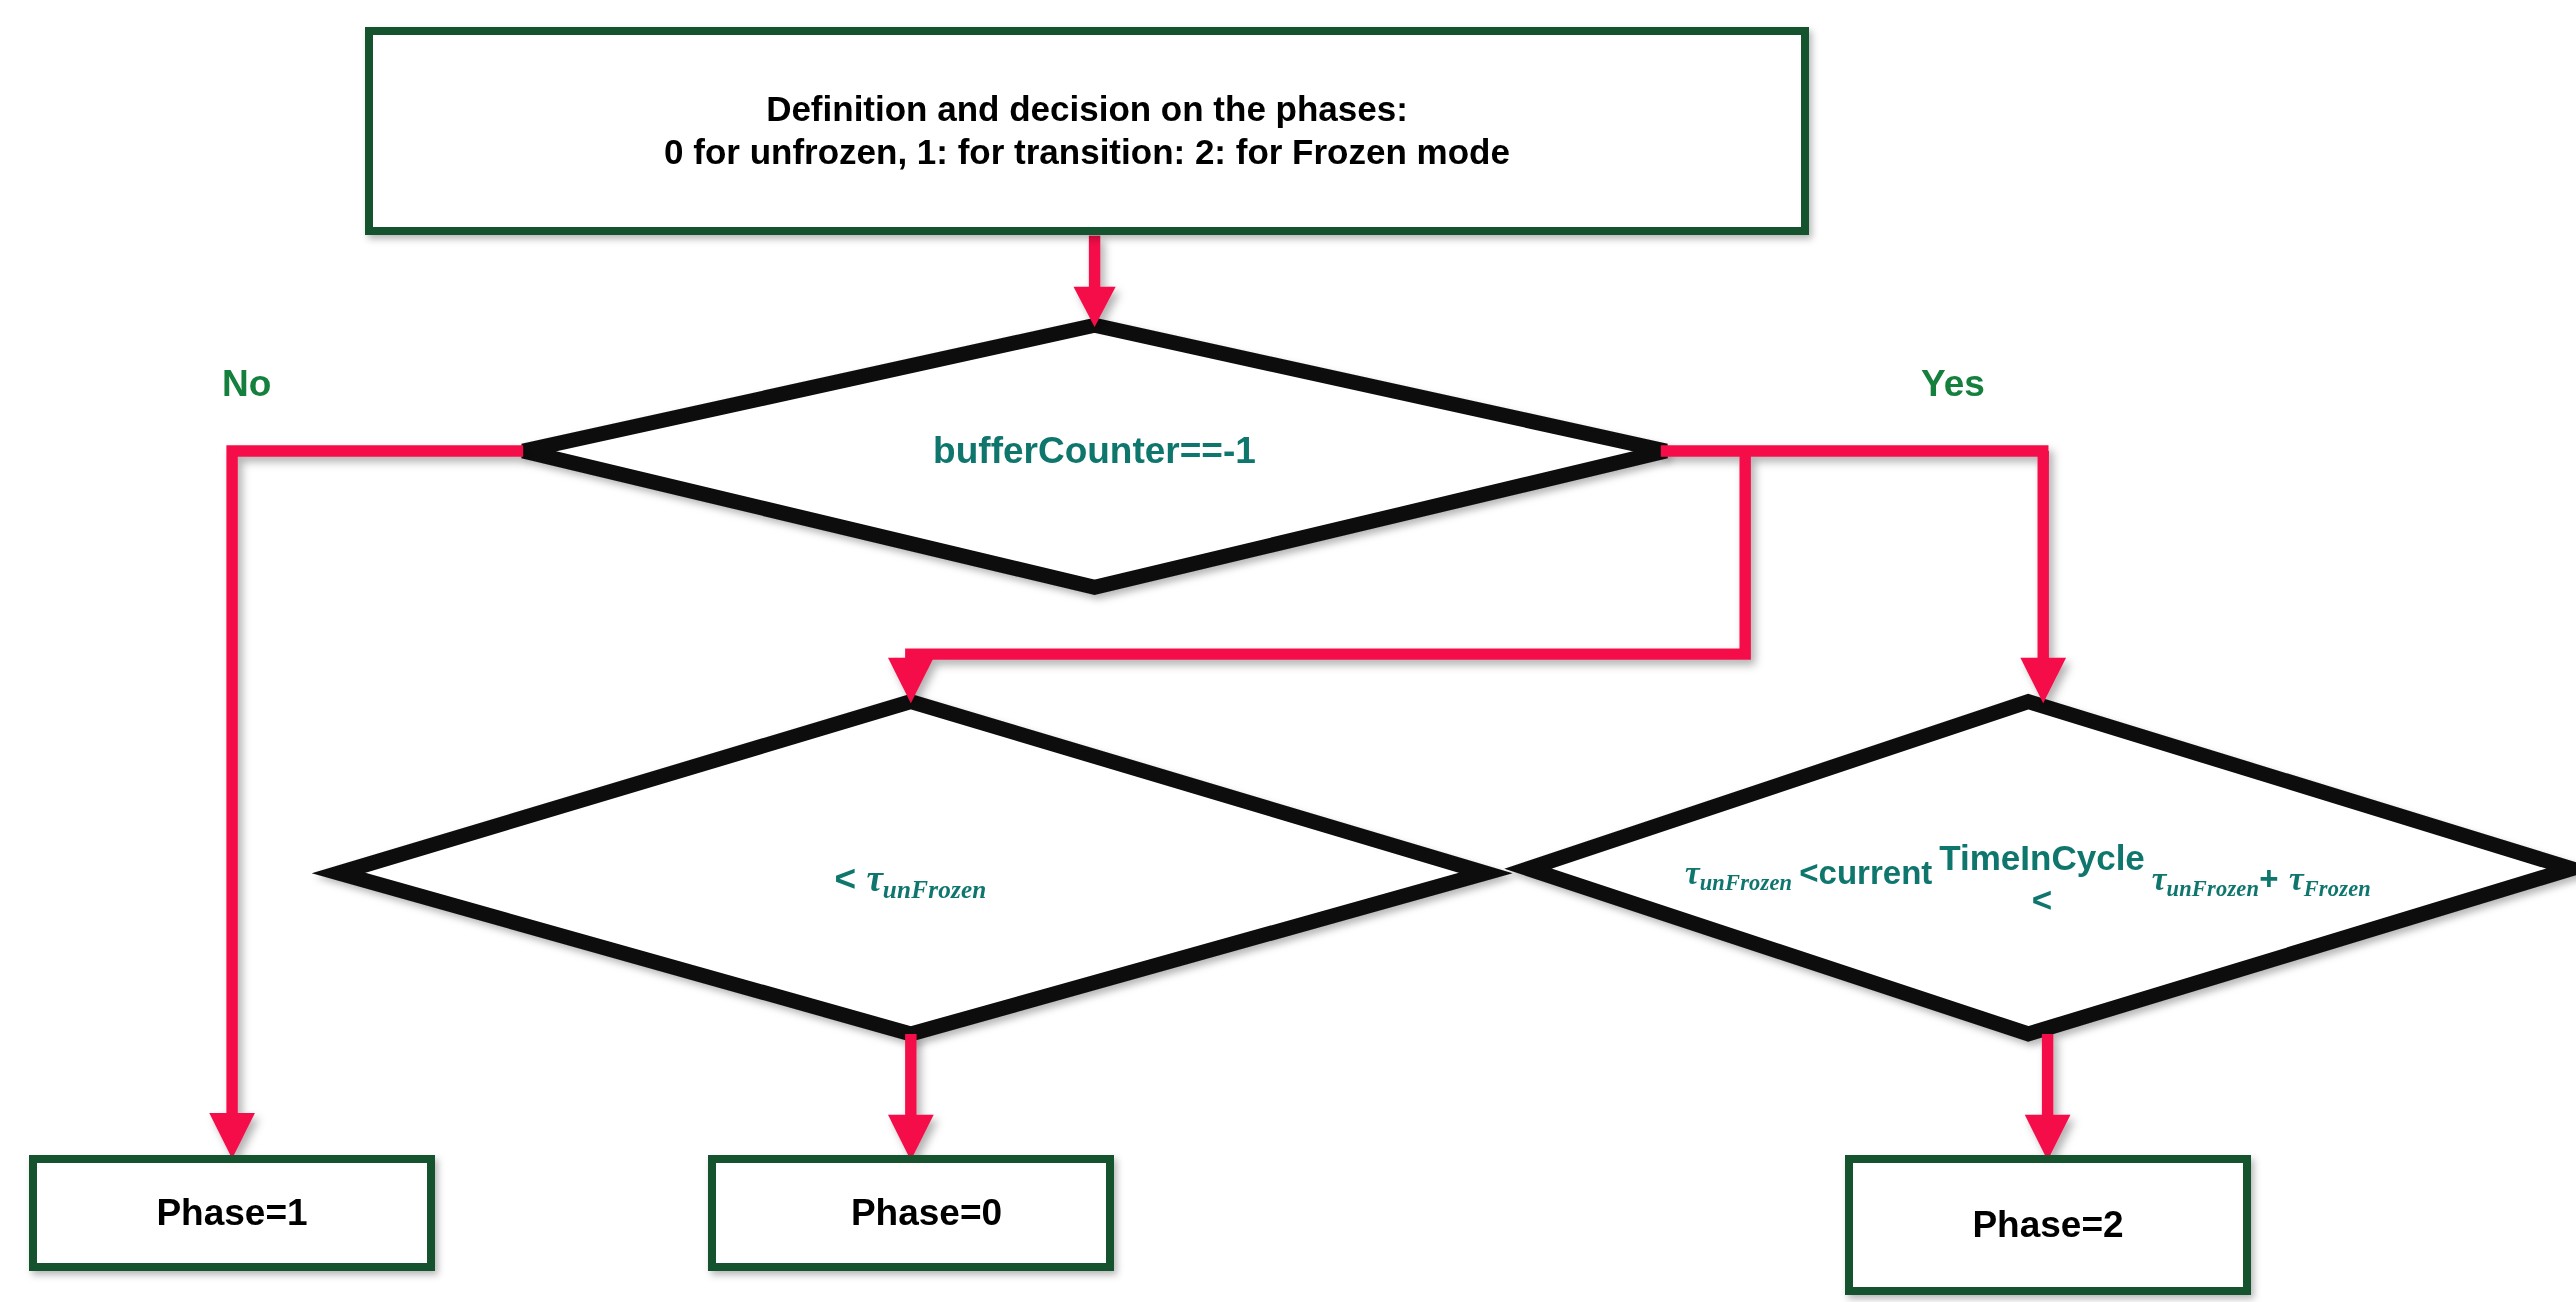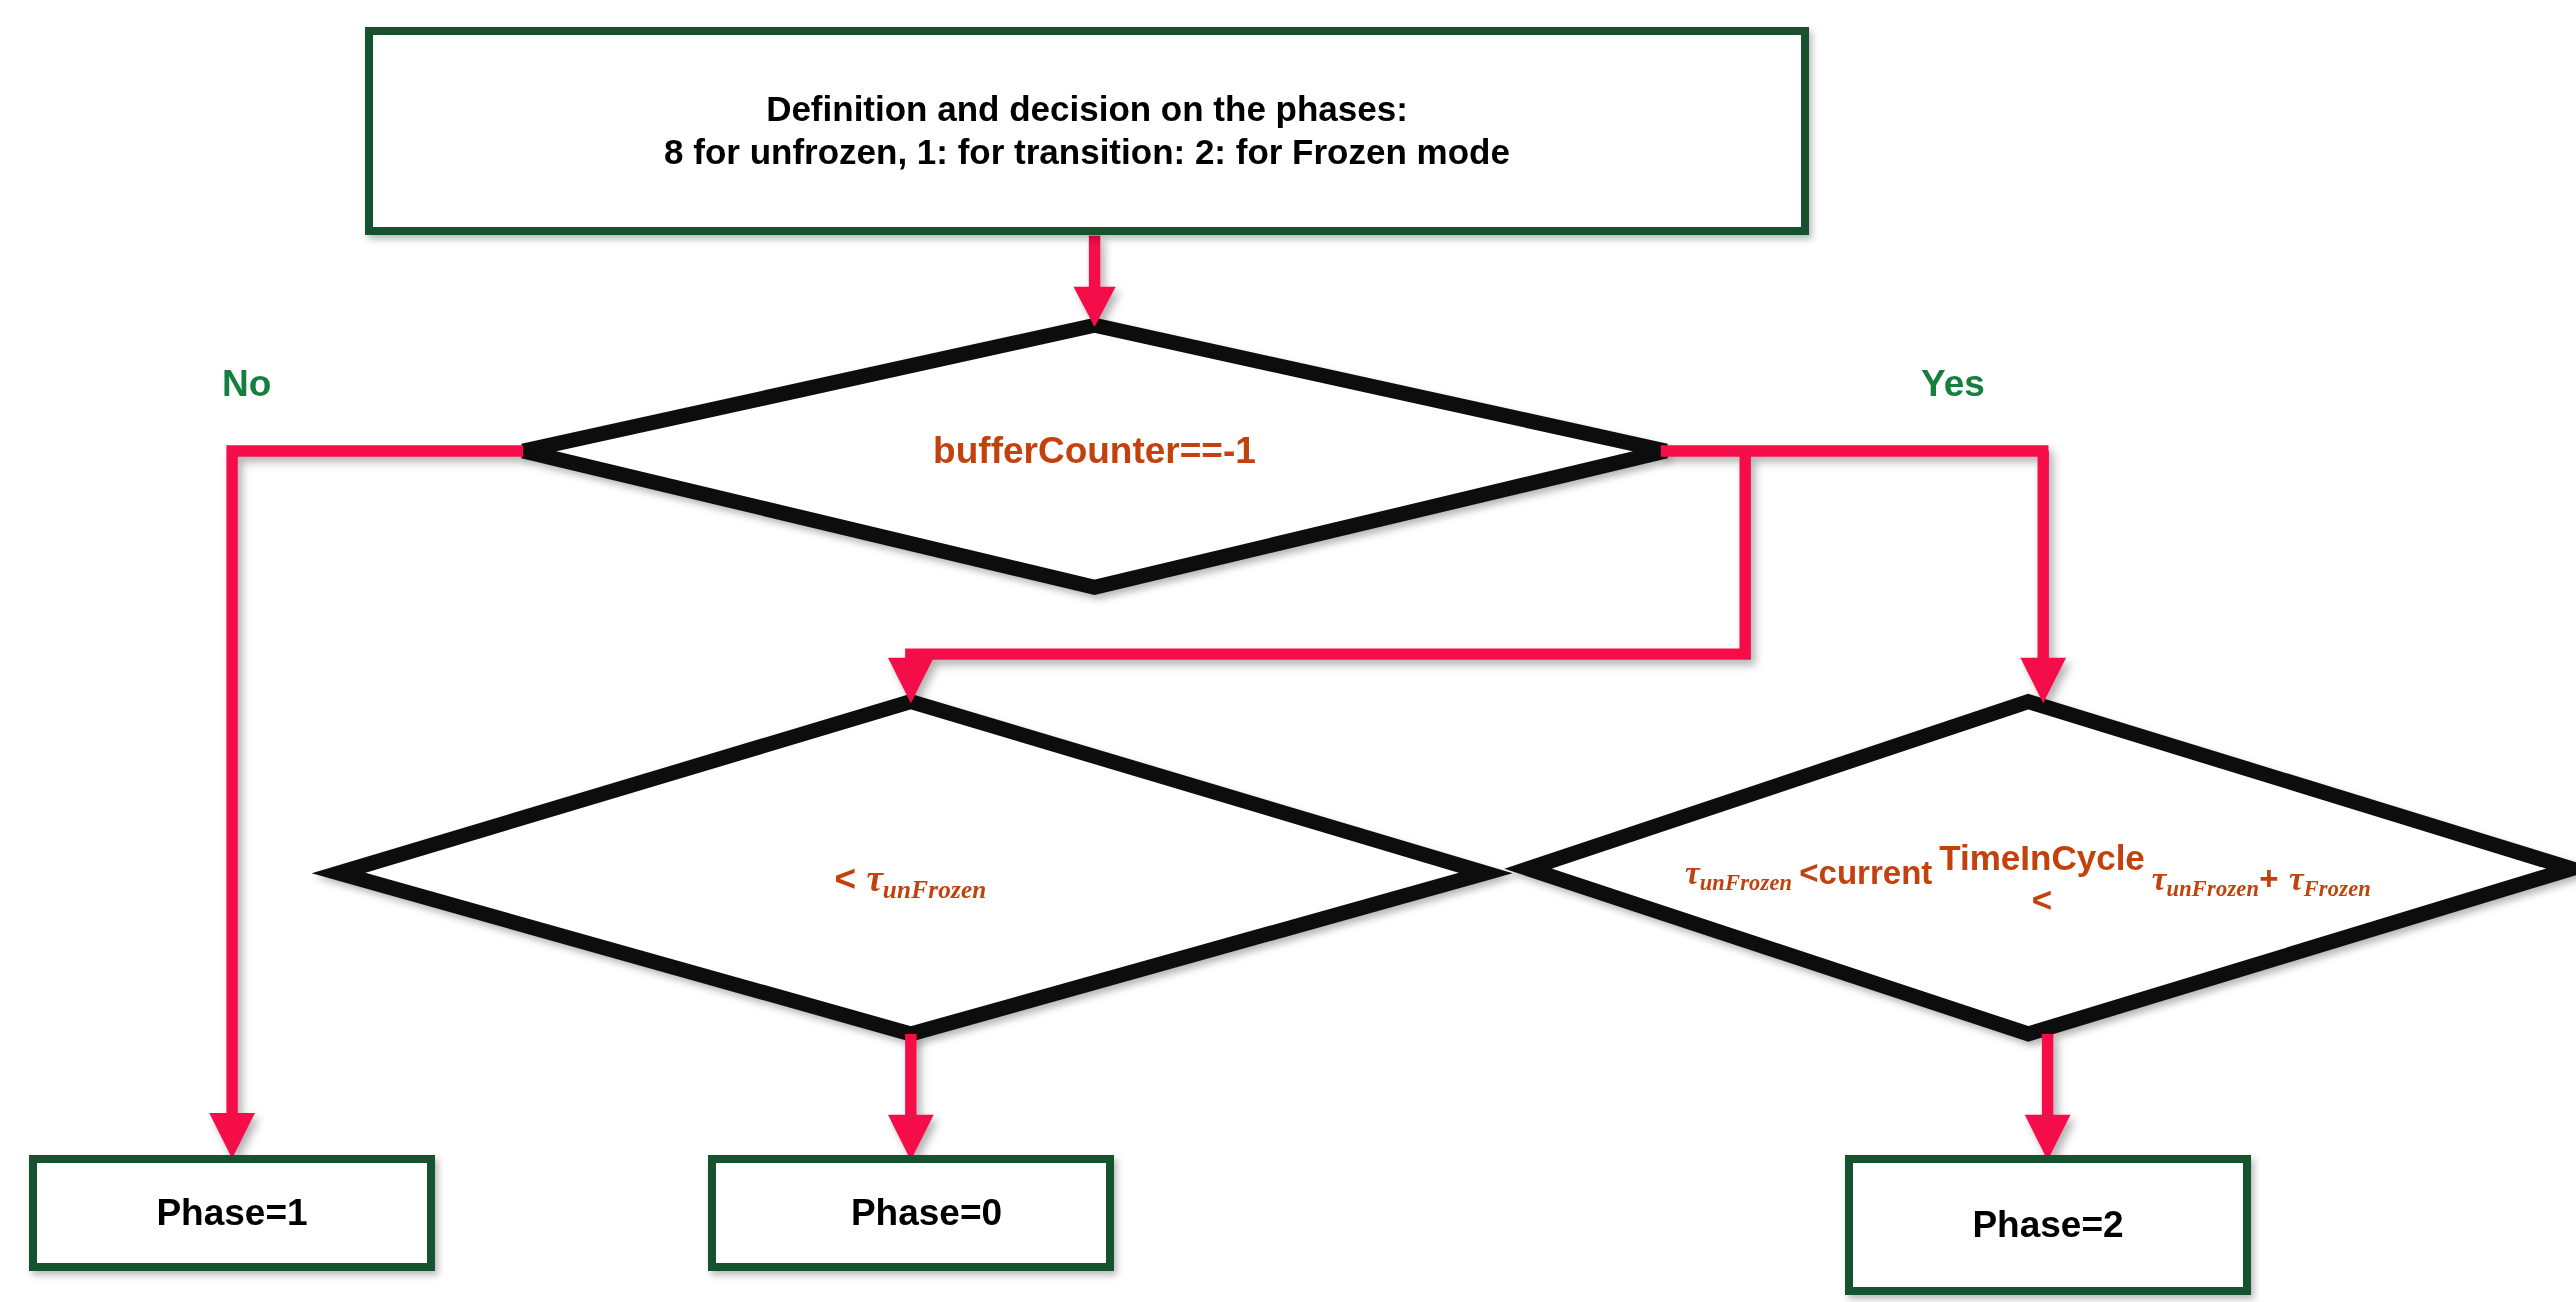--- a/index.html
+++ b/index.html
@@ -12,21 +12,21 @@
         align-items:center;justify-content:center;text-align:center;}
 
   .procbox{border:8px solid #14532d;background:#ffffff;
            filter:drop-shadow(3.5px 4.4px 3.5px rgba(0,0,0,0.28));}
   .procbox .txt{font-weight:bold;color:#000;line-height:1.22;}
 
   .topbox .txt{font-size:35px;}
   .termbox .txt{font-size:37px;}
 
   .diamond{background:transparent;}
-  .diamond .dtxt{position:relative;z-index:3;font-weight:bold;color:#c2410c;
+  .diamond .dtxt{position:relative;z-index:3;font-weight:bold;color:#0f766e;
                  line-height:1.18;}
 
   .yn{position:absolute;font-weight:bold;font-size:37px;color:#15803d;}
 
   .tau{font-family:"Liberation Serif",serif;font-style:italic;font-weight:bold;}
   .tau sub{font-family:"Liberation Serif",serif;font-style:italic;
            font-weight:bold;font-size:0.68em;vertical-align:-0.28em;
            letter-spacing:0.2px;}
 </style>
 </head>
@@ -84,21 +84,21 @@
       <g>
         <line x1="2329" y1="1176" x2="2329" y2="1272" stroke="#F4114A" stroke-width="13"></line>
         <polygon points="2329,1320 2303,1268 2355,1268" fill="#F4114A"></polygon>
       </g>
     </g>
   </svg>
 
   <div class="node procbox topbox" style="left:365px;top:27px;width:1444px;height:208px;">
     <div class="txt">
       <div>Definition and decision on the phases:</div>
-      <div>8 for unfrozen, 1: for transition: 2: for Frozen mode</div>
+      <div>0 for unfrozen, 1: for transition: 2: for Frozen mode</div>
     </div>
   </div>
 
   <div class="node diamond" style="left:743px;top:407px;width:703px;height:88px;">
     <div class="dtxt" style="font-size:37px;">bufferCounter==-1</div>
   </div>
 
   <div class="yn" style="left:222px;top:363px;">No</div>
   <div class="yn" style="left:1921px;top:363px;">Yes</div>
 

